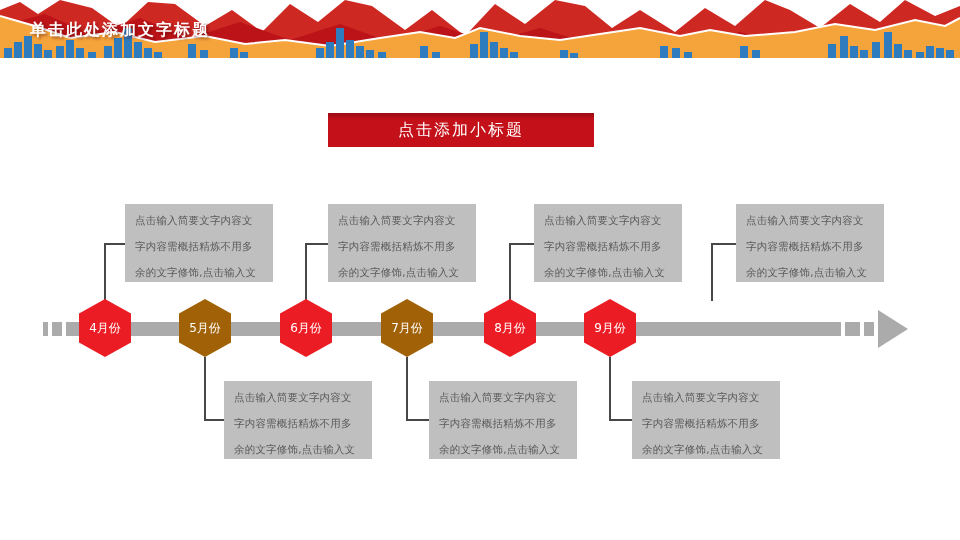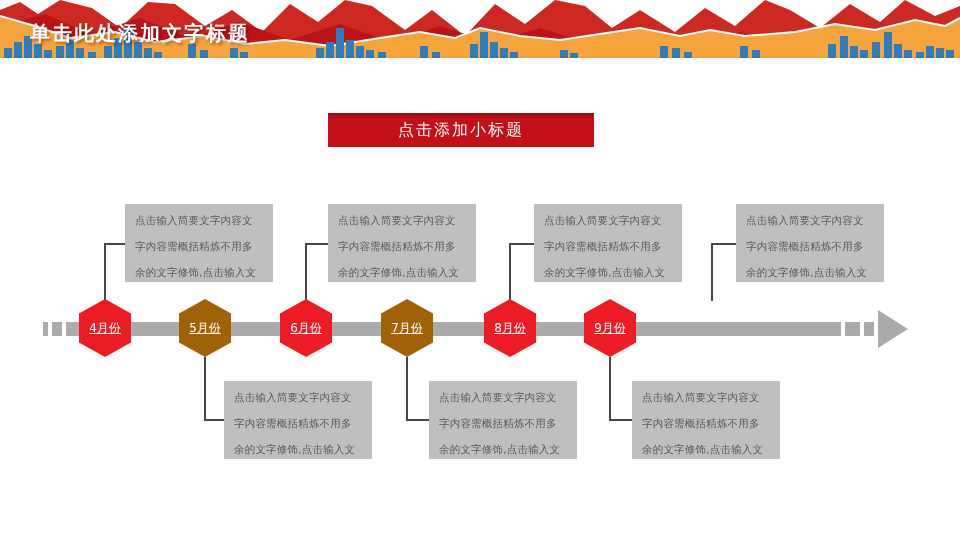--- a/index.html
+++ b/index.html
@@ -4,41 +4,40 @@
 <style>
   html,body{margin:0;padding:0;background:#e9e9e9;}
   .slide{
     position:relative;width:960px;height:540px;background:#ffffff;
     overflow:hidden;font-family:"DejaVu Sans","Liberation Sans",sans-serif;
   }
   
   .header{position:absolute;left:0;top:0;width:960px;height:62px;}
   .header svg{display:block;}
   .slide-title{
-    position:absolute;left:30px;top:20px;color:#ffffff;font-size:20px;
+    position:absolute;left:30px;top:20px;color:#ffffff;font-size:16px;
     font-weight:bold;letter-spacing:2px;
     text-shadow:2px 2px 3px rgba(70,0,0,.45);white-space:nowrap;
   }
   
   .banner{
     position:absolute;left:328px;top:113px;width:266px;height:34px;
     background:linear-gradient(180deg,#9c0c12 0%,#c41019 22%,#c41019 100%);
     color:#ffffff;font-size:16px;letter-spacing:2px;text-align:center;
     line-height:34px;
   }
   
   .axis{position:absolute;top:322px;height:14px;background:#ababab;}
   .dash{position:absolute;top:322px;height:14px;background:#ababab;}
   .arrow{position:absolute;left:876px;top:308px;}
   .hex{
     position:absolute;top:299px;width:52px;height:58px;
     clip-path:polygon(50% 0,100% 25%,100% 75%,50% 100%,0 75%,0 25%);
     color:#fff;font-size:12px;text-align:center;line-height:58px;
     white-space:nowrap;
-    text-decoration:underline;
   }
   .hex.bright{background:#ec1c24;}
   .hex.dark{background:#a16207;}
   .vline{position:absolute;width:2px;background:#474747;}
   .hline{position:absolute;height:2px;background:#474747;}
   .note{
     position:absolute;width:148px;height:78px;background:#bfbfbf;
     color:#595959;font-size:10.5px;line-height:26px;padding:3px 10px;
     box-sizing:border-box;word-break:break-all;overflow:hidden;
     letter-spacing:0.2px;

